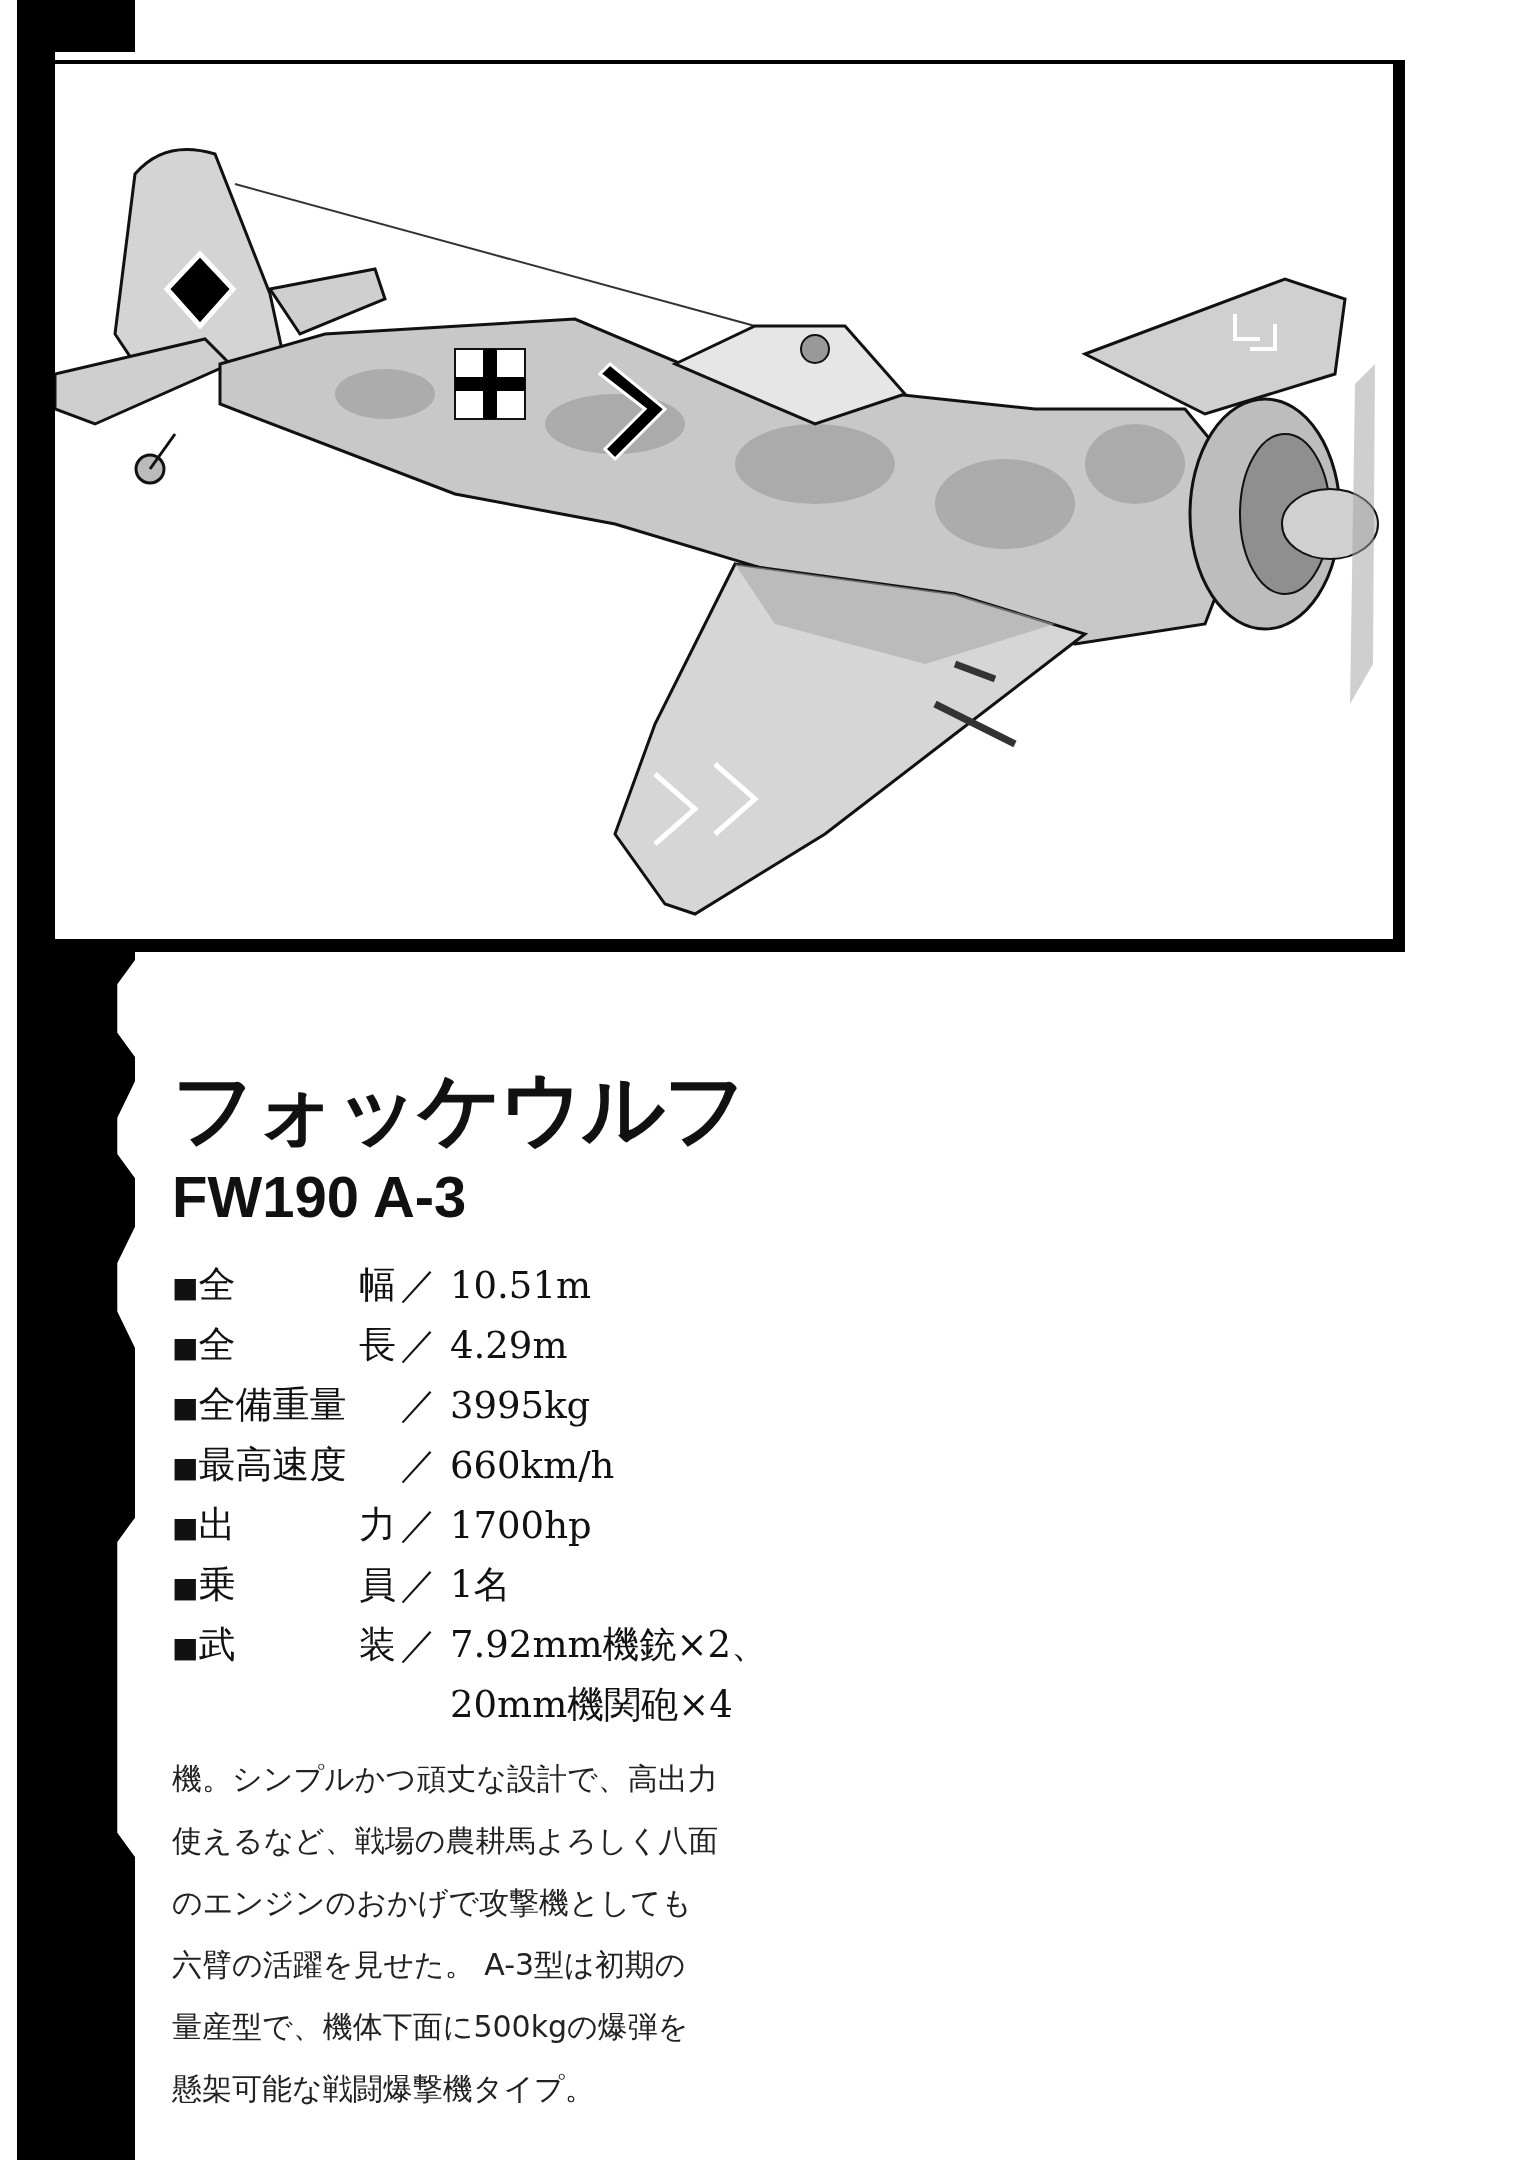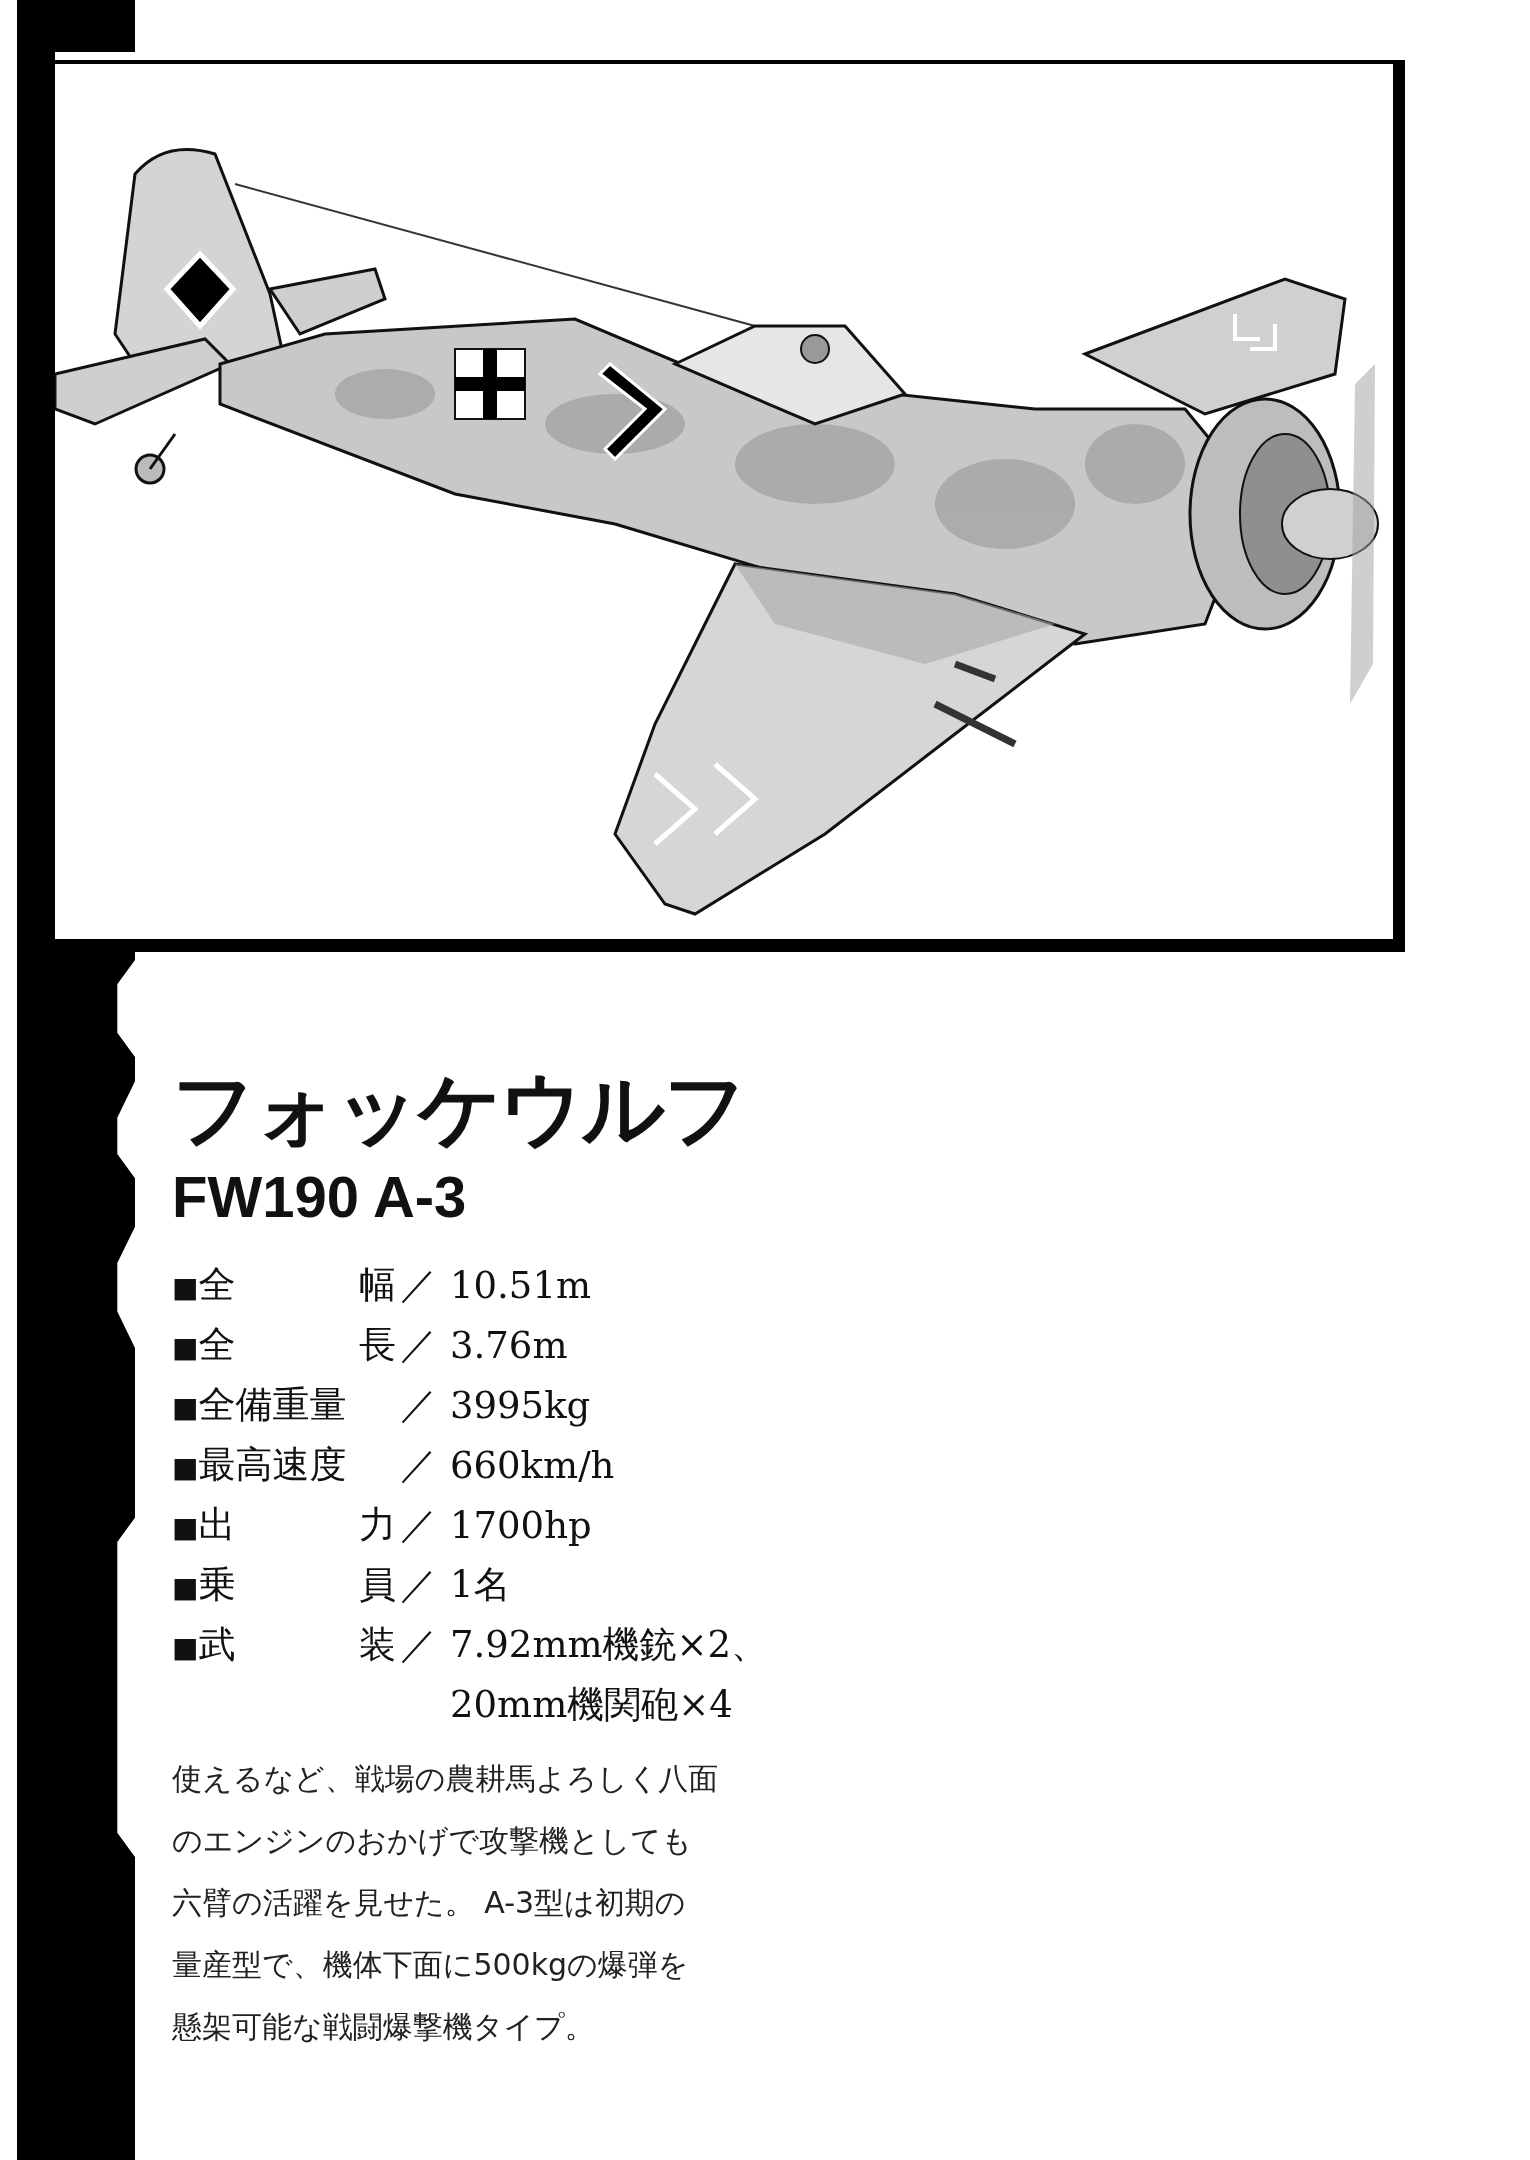--- a/index.html
+++ b/index.html
@@ -105,21 +105,21 @@
       </span>
     <span class="spec-sep">／</span>
     <span class="spec-value">10.51m</span>
   </div>
   <div class="spec-row">
     <span class="spec-label">
         <span><span class="sq">■</span><span>全</span></span>
         <span>長</span>
       </span>
     <span class="spec-sep">／</span>
-    <span class="spec-value">3.76m</span>
+    <span class="spec-value">4.29m</span>
   </div>
   <div class="spec-row">
     <span class="spec-label">
         <span><span class="sq">■</span><span>全備重量</span></span>
         <span></span>
       </span>
     <span class="spec-sep">／</span>
     <span class="spec-value">3995kg</span>
   </div>
   <div class="spec-row">
@@ -153,18 +153,19 @@
       </span>
     <span class="spec-sep">／</span>
     <span class="spec-value">7.92mm機銃×2、</span>
   </div>
   <div class="spec-row">
     <span class="spec-value spec-cont">20mm機関砲×4</span>
   </div>
 </div>
 
 <div class="desc">
+  <div>機。シンプルかつ頑丈な設計で、高出力</div>
   <div>使えるなど、戦場の農耕馬よろしく八面</div>
   <div>のエンジンのおかげで攻撃機としても</div>
   <div>六臂の活躍を見せた。 A-3型は初期の</div>
   <div>量産型で、機体下面に500kgの爆弾を</div>
   <div>懸架可能な戦闘爆撃機タイプ。</div>
 </div>
 
 </body></html>

